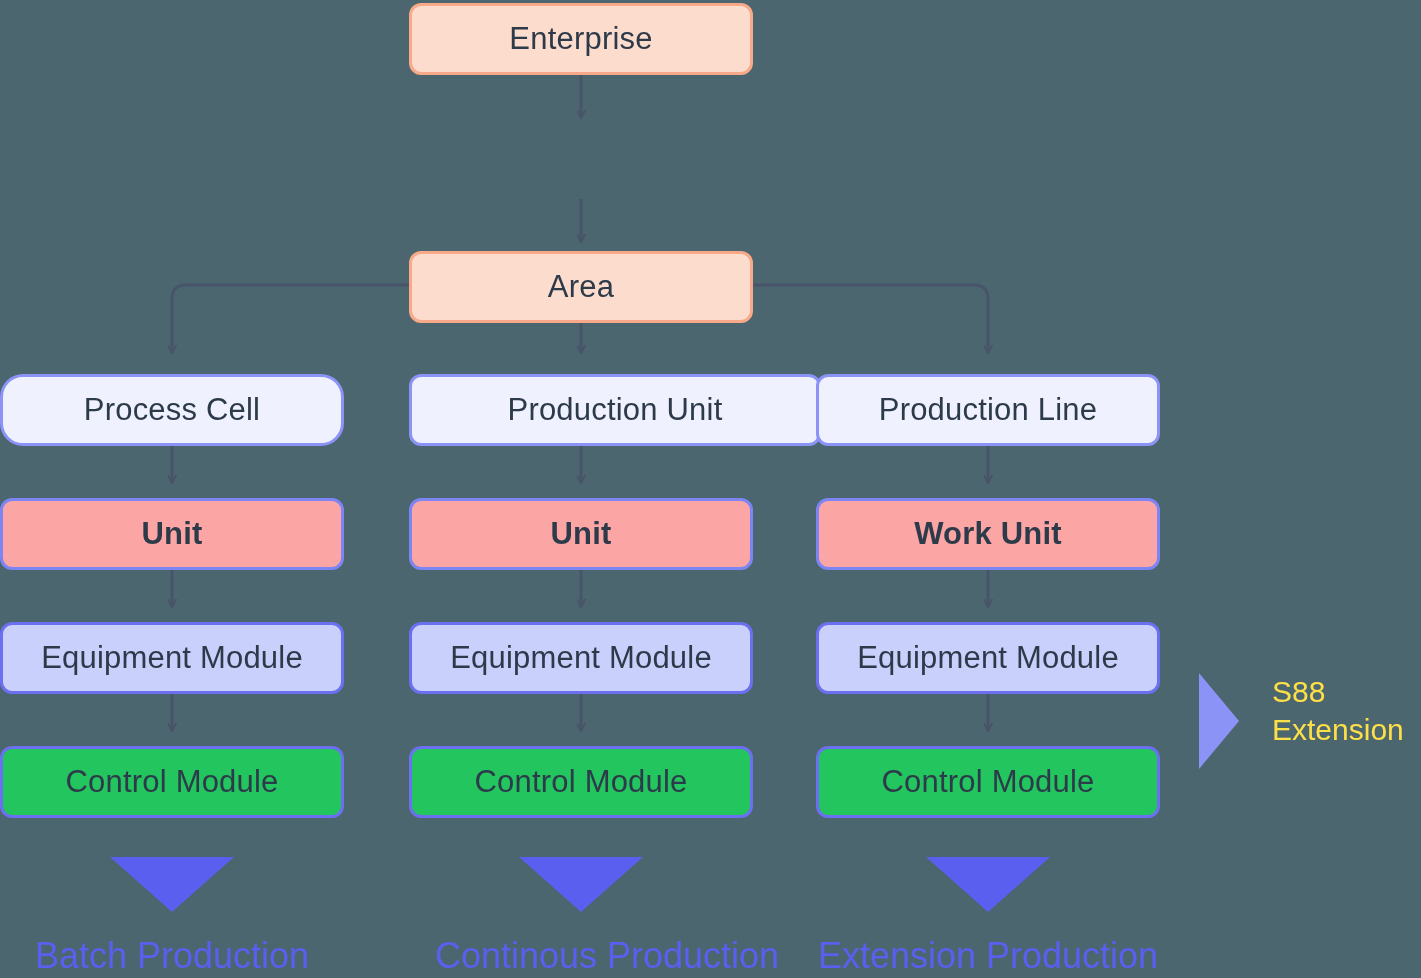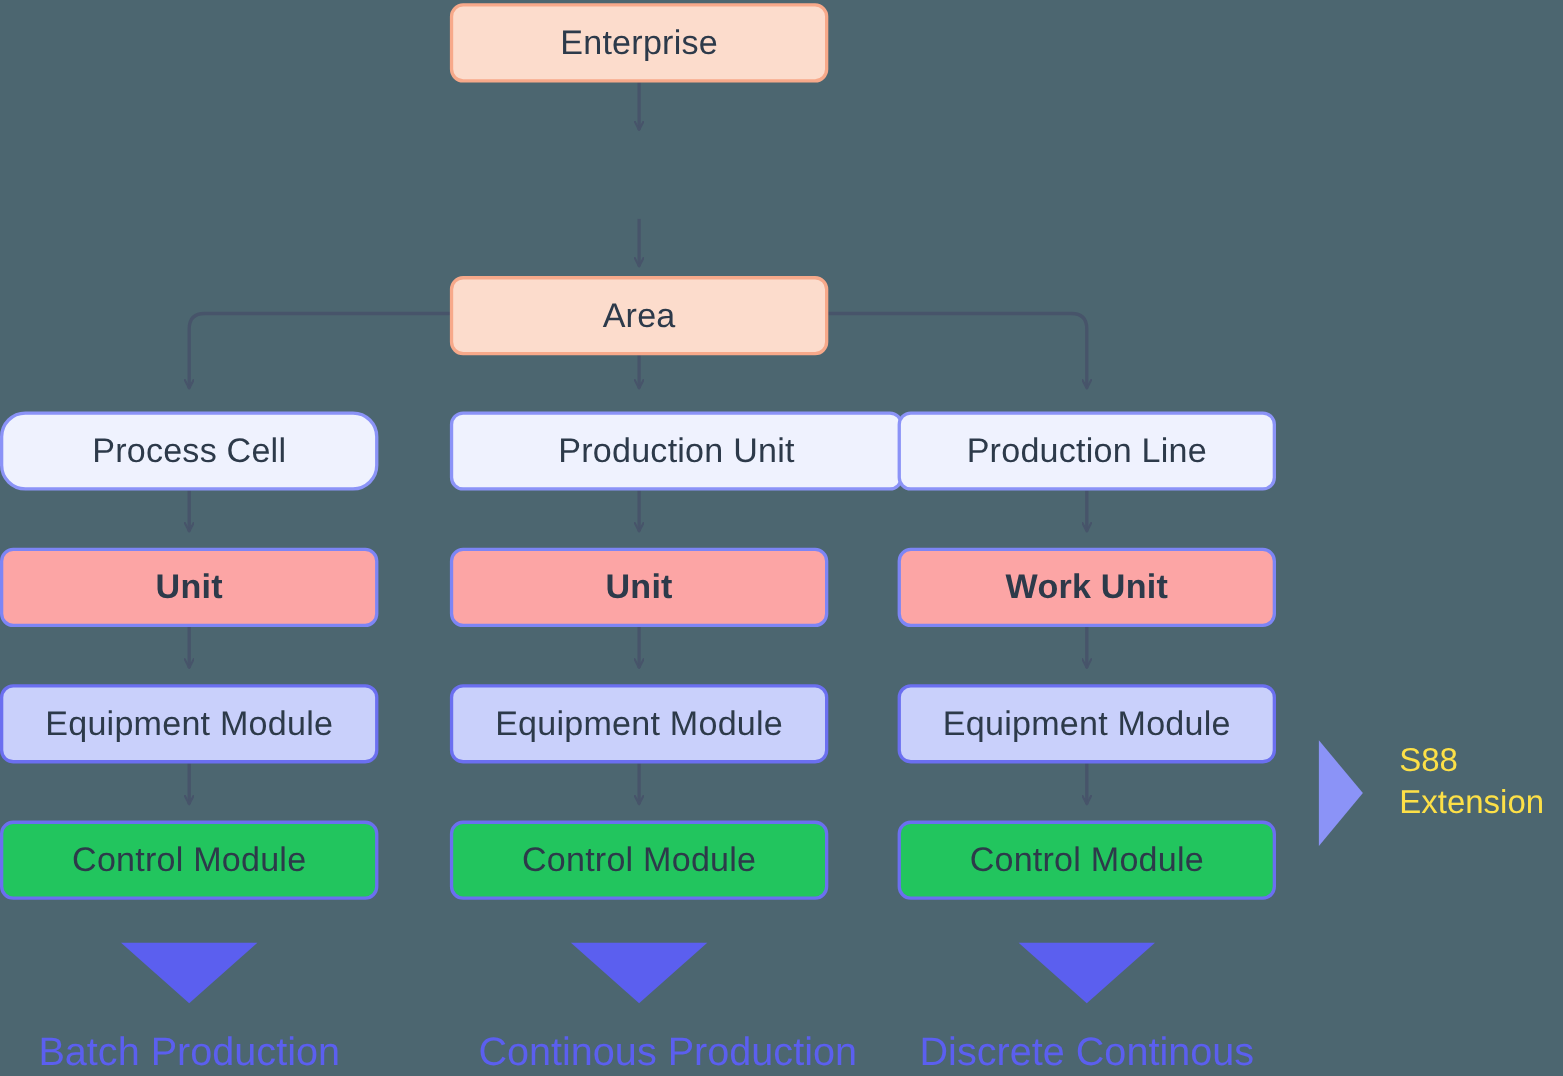--- a/index.html
+++ b/index.html
@@ -174,21 +174,21 @@
   <div class="node tier-b" style="left:816px; top:498px; width:344px; height:72px;">
     <span>Work Unit</span>
   </div>
   <div class="node tier-c" style="left:816px; top:622px; width:344px; height:72px;">
     <span>Equipment Module</span>
   </div>
   <div class="node tier-d" style="left:816px; top:746px; width:344px; height:72px;">
     <span>Control Module</span>
   </div>
   <div class="tri-down" style="left:926px; top:857px;"></div>
-  <div class="prod-label" style="left:988px; top:935px; transform:translateX(-50%);">Discrete Continous</div>
+  <div class="prod-label" style="left:988px; top:935px; transform:translateX(-50%);">Extension Production</div>
 
   <div class="tri-right" style="left:1199px; top:673px;"></div>
   <div class="s88-label" style="left:1272px; top:673px;">
     <div>S88</div>
     <div>Extension</div>
   </div>
 
 </div>
 
 </body></html>

